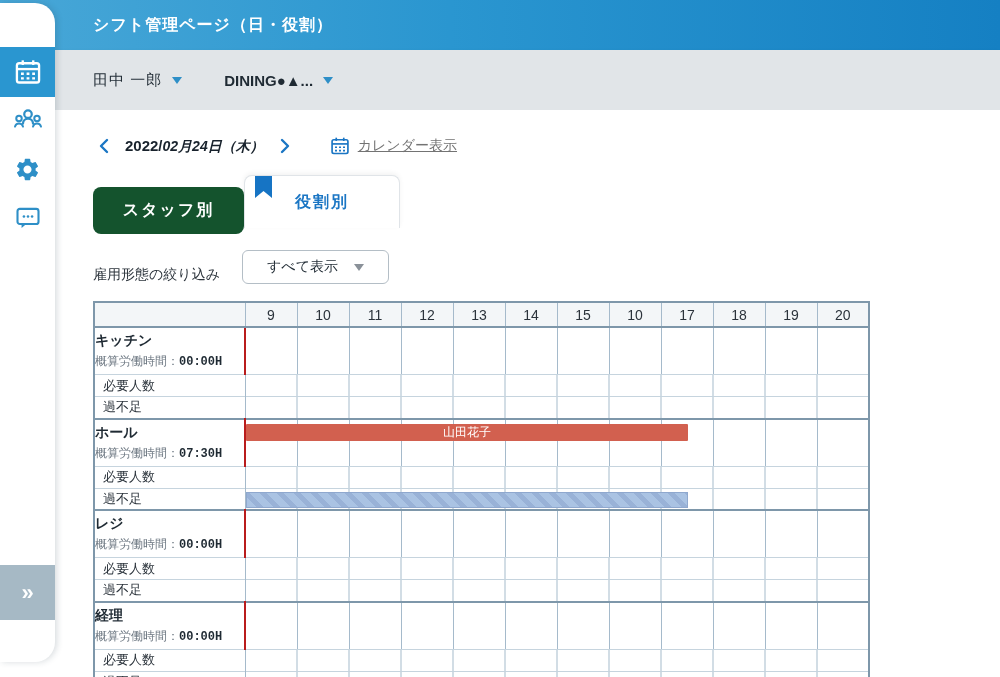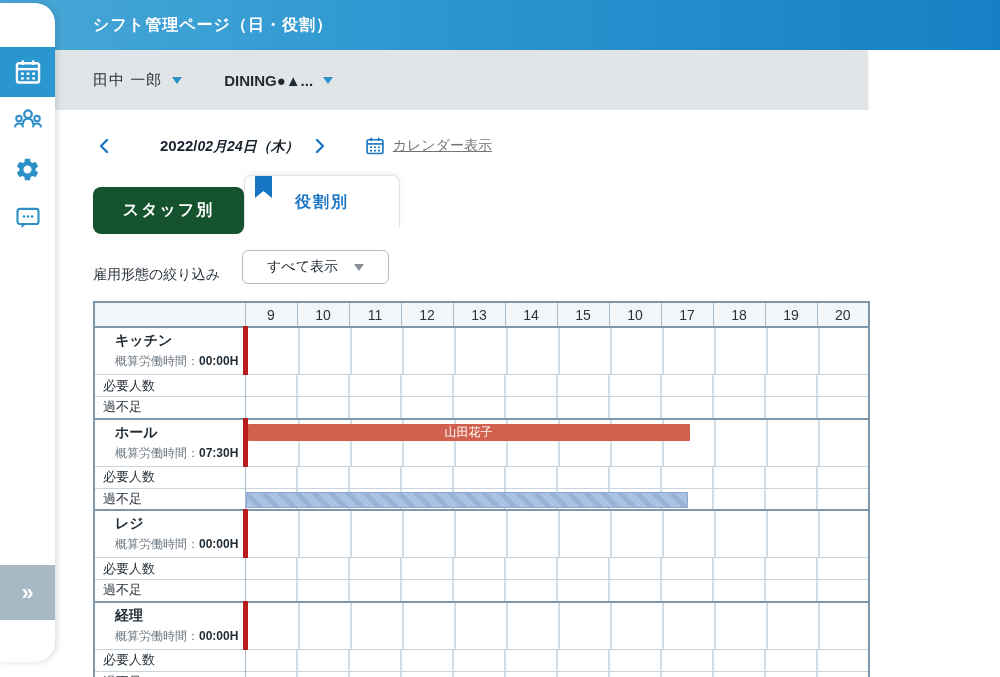--- a/index.html
+++ b/index.html
@@ -10,21 +10,21 @@
   
   .app-header { position:absolute; left:0; top:0; width:1000px; height:50px;
     background:linear-gradient(90deg,#48a7d7 0%,#2a96d0 45%,#1580c3 100%); }
   .header-title { position:absolute; left:93px; top:0; line-height:50px;
     color:#fff; font-size:16px; font-weight:bold; letter-spacing:1px; }
   .logo { position:absolute; right:38px; top:0; line-height:50px; color:#fff;
     font-family:"DejaVu Serif", serif; font-style:italic; font-weight:bold;
     font-size:24px; letter-spacing:1px; }
 
   
-  .toolbar { position:absolute; left:55px; top:50px; width:813px; height:60px;
+  .toolbar { position:absolute; left:55px; top:50px; width:945px; height:60px;
     background:#e1e5e8; display:flex; align-items:center; padding-left:38px;
     box-shadow:0 1px 3px rgba(0,0,0,.08); }
   .selector { display:flex; align-items:center; gap:10px; cursor:pointer; }
   .selector + .selector { margin-left:42px; }
   .selector-text { font-size:15px; color:#1f2a33; letter-spacing:1px; }
   .selector-text.store { font-weight:bold; letter-spacing:0; }
   .tri-down { width:0; height:0; border-left:5px solid transparent;
     border-right:5px solid transparent; border-top:7px solid #2e8fc7; }
   .tri-down.gray { border-top-color:#8a9199; border-left-width:5px; border-right-width:5px; }
 
@@ -41,21 +41,21 @@
     justify-content:center; font-size:22px; font-weight:bold; cursor:pointer; }
 
   
   .main { position:absolute; left:55px; top:110px; width:945px; height:567px;
     background:#fff; }
 
   .date-nav { position:absolute; left:38px; top:26px; display:flex;
     align-items:center; }
   .nav-chevron { cursor:pointer; display:flex; align-items:center; padding:0 4px; }
   .date-text { margin:0 10px; color:#18222c; white-space:nowrap; }
-  .date-year { font-size:15px; font-weight:bold;margin-left:35px; }
+  .date-year { font-size:15px; font-weight:bold; }
   .date-main { font-size:14px; font-weight:bold;font-style:italic; }
   .cal-link-wrap { display:flex; align-items:center; gap:8px; margin-left:34px;
     cursor:pointer; }
   .cal-link { color:#737373; font-size:14px; text-decoration:underline; }
 
   
   .tab-staff { position:absolute; left:38px; top:77px; width:151px; height:47px;
     background:#14532d; border-radius:8px; color:#fff; font-size:16px;
     font-weight:bold; display:flex; align-items:center; justify-content:center;
     cursor:pointer; letter-spacing:2px; }
@@ -82,22 +82,22 @@
     border:2px solid #7e97aa; background:#fff; }
   .schedule col.c-name { width:151px; }
   .schedule col.c-hour { width:52px; }
   .schedule th { height:25px; background:#f3f6f8; font-size:14px; font-weight:normal;
     color:#2b333b; text-align:center; border-left:1px solid #a5bacb;
     border-bottom:2px solid #7e97aa; }
   .schedule th.corner { border-left:none; }
   .row-name td { height:44px; }
   .row-sub td { height:22px; border-top:1px solid #c6d4de; }
   .row-name td { border-top:2px solid #7e97aa; }
-  td.name-cell { border-right:5px solid #b91c1c; padding:4px 20px;
-    vertical-align:middle; }
+  td.name-cell { border-right:2px solid #b91c1c; padding:4px 0;
+    vertical-align:middle;font-family:Liberation Mono, monospace; }
   .role-name { font-size:14px; font-weight:bold; color:#1f2a33; }
   .role-time { font-size:12px; color:#6b7680; margin-top:3px; white-space:nowrap; }
   .role-time .rt-value { color:#1f2a33; font-weight:bold; }
   td.sub-label-cell { border-right:1px solid #a5bacb; padding:0 8px;
     font-size:13px; color:#2b333b; vertical-align:middle; }
   td.grid-cell { position:relative; padding:0;
     background:repeating-linear-gradient(to right,
       transparent 0, transparent 51px, #a5bacb 51px, #a5bacb 52px); }
   .shift-bar { position:absolute; top:4px; height:17px; line-height:17px;
     border-radius:1px; color:#fff; font-size:12px; text-align:center;

